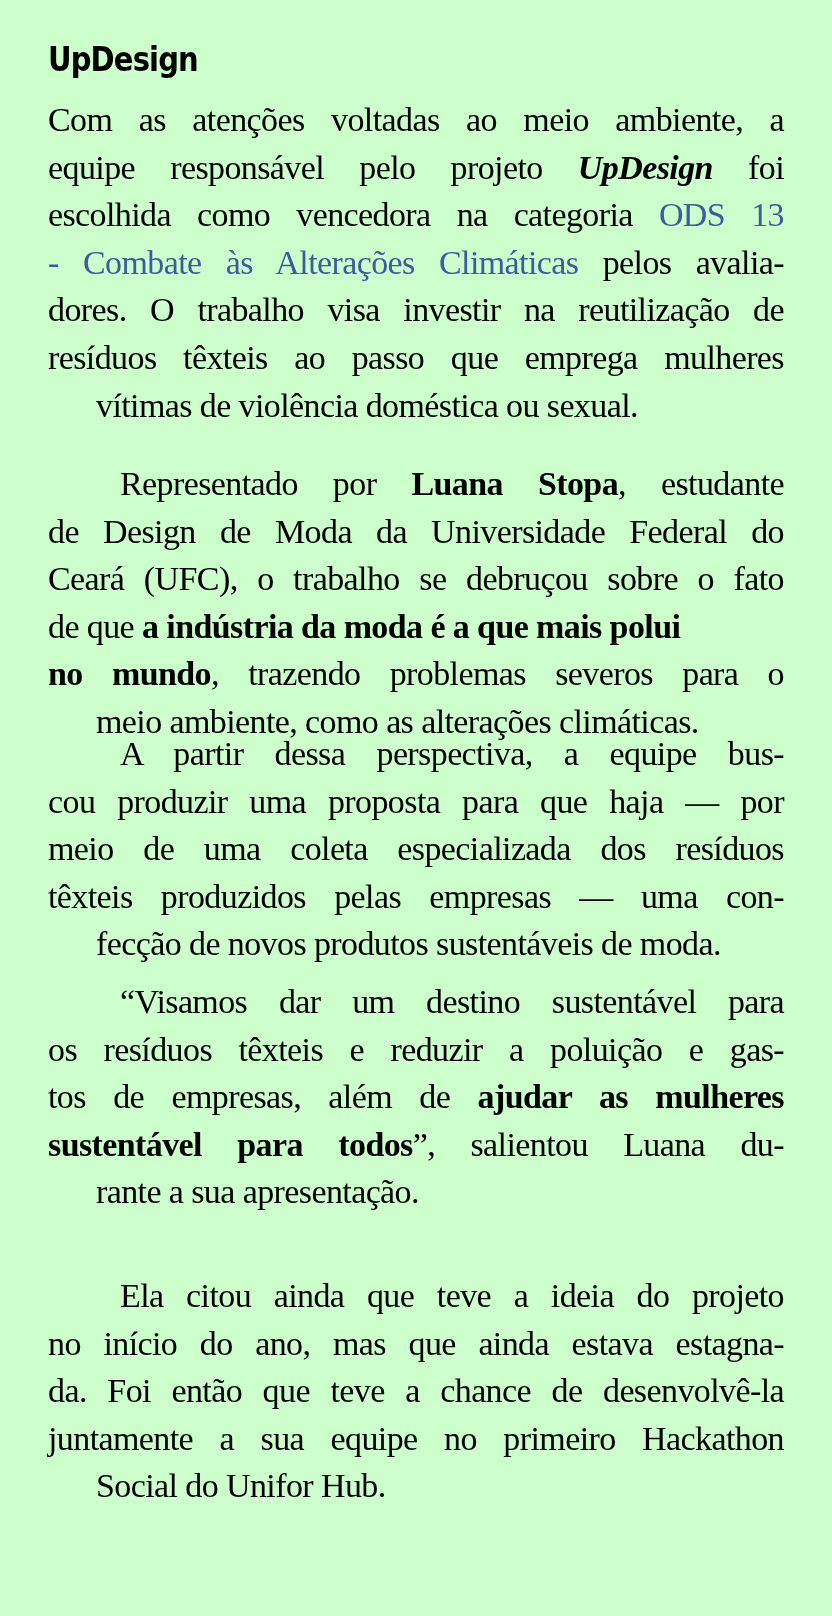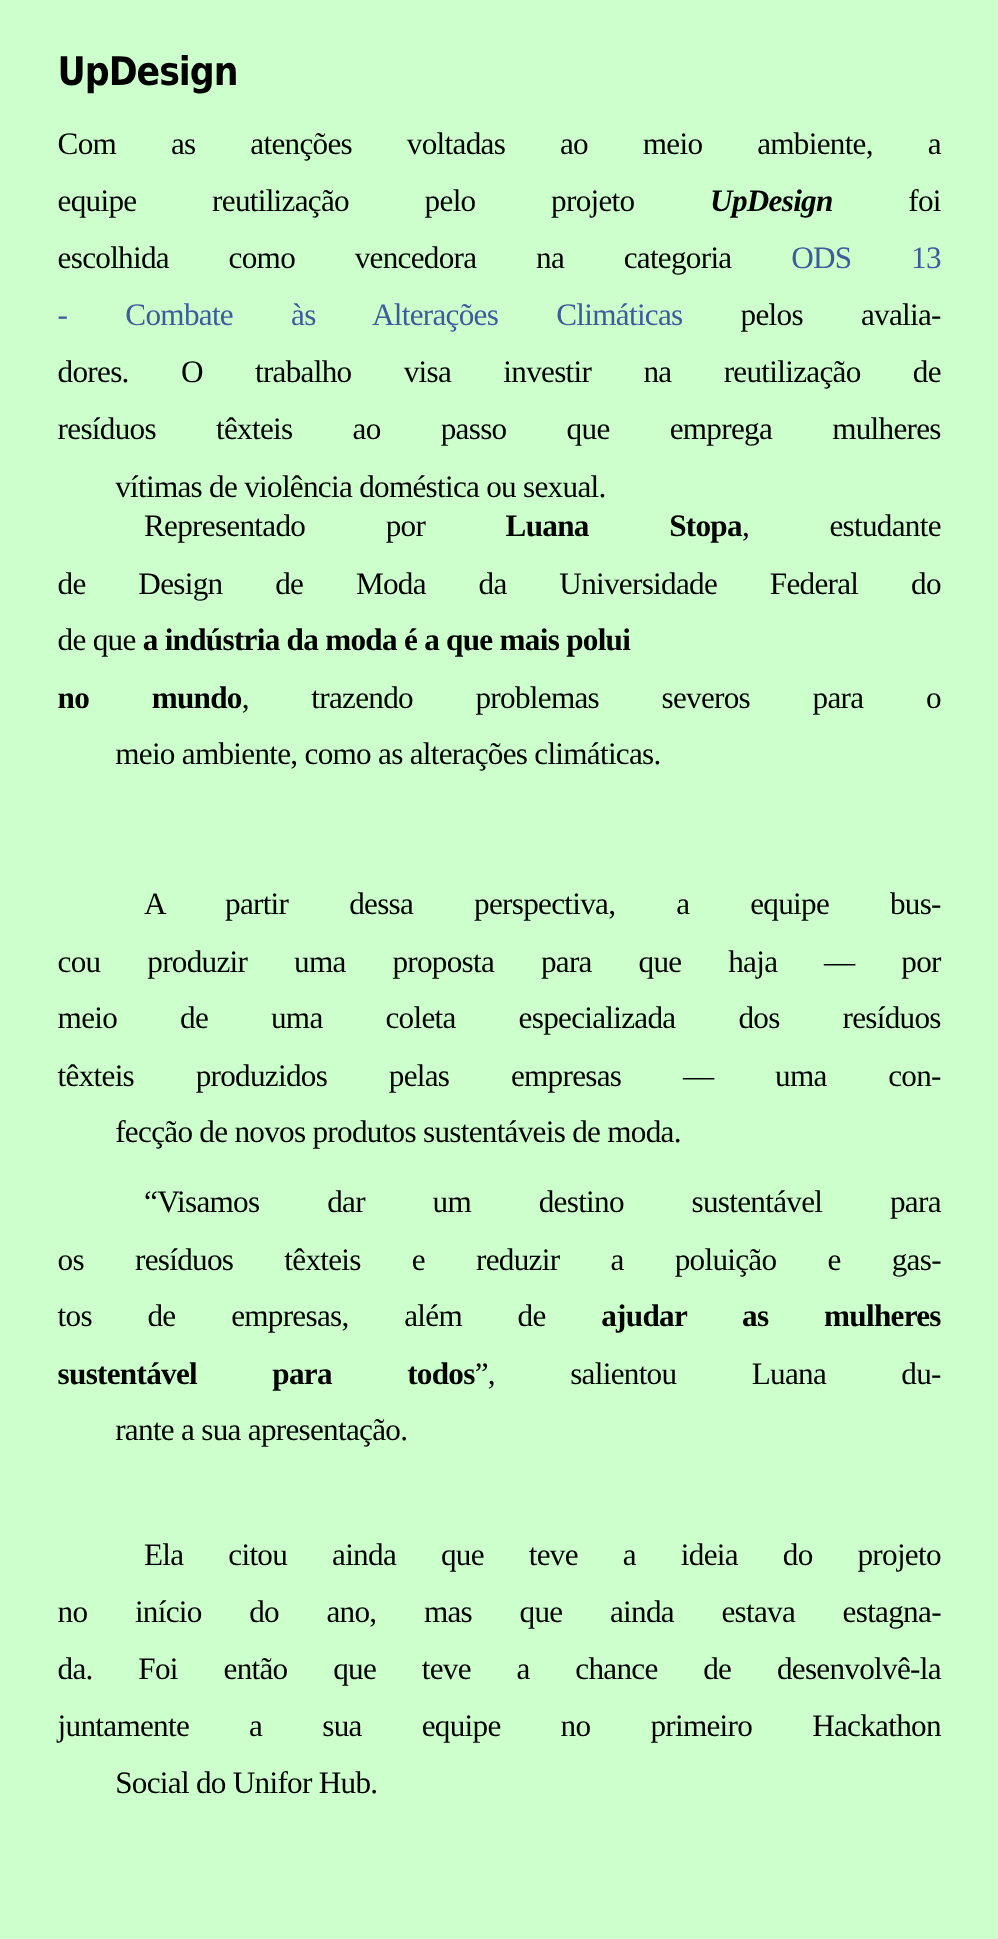--- a/index.html
+++ b/index.html
@@ -12,50 +12,51 @@
   .title {
     position:absolute; left:48px; top:38px;
     font-family:"DejaVu Sans", sans-serif;
     font-size:33px; font-weight:bold; letter-spacing:-1px;
     transform:scaleX(0.88); transform-origin:left center;
     line-height:44px; margin:0;
   }
   .para { position:absolute; left:48px; width:736px; }
   .line {
     display:block; height:47.6px; line-height:47.6px;
-    font-family:"Liberation Serif", serif; font-size:26px;
+    font-family:"Liberation Serif", serif; font-size:34px;
     white-space:nowrap; overflow:visible;
     text-align:justify; text-align-last:justify;
     letter-spacing:-0.6px;
   }
   .line.last { text-align-last:left;margin-left:48px; }
   .line.indent { padding-left:72px; }
   .line .sq { display:inline-block; transform-origin:left center; }
   b { font-weight:bold; }
   i { font-style:italic; }
   .link { color:#3d5c9e; }
 </style>
 </head>
 <body>
 
 <div class="page">
   <h1 class="title">UpDesign</h1>
   <div id="article-body">
       <div class="para" style="top: 96px;">
         <span class="line"><span>Com as atenções voltadas ao meio ambiente, a</span></span>
-        <span class="line"><span>equipe reutilização pelo projeto </span><b><i>UpDesign</i></b><span> foi</span></span>
+        <span class="line"><span>equipe responsável pelo projeto </span><b><i>UpDesign</i></b><span> foi</span></span>
         <span class="line"><span>escolhida como vencedora na categoria </span><a class="link">ODS 13</a></span>
         <span class="line"><a class="link">- Combate às Alterações Climáticas</a><span> pelos avalia-</span></span>
         <span class="line"><span>dores. O trabalho visa investir na reutilização de</span></span>
         <span class="line"><span>resíduos têxteis ao passo que emprega mulheres</span></span>
         <span class="line last"><span>vítimas de violência doméstica ou sexual.</span></span>
       </div>
-      <div class="para" style="top: 415px;">
+      <div class="para" style="top: 460px;">
         <span class="line indent"><span>Representado por </span><b>Luana Stopa</b><span>, estudante</span></span>
         <span class="line"><span>de Design de Moda da Universidade Federal do</span></span>
+        <span class="line"><span>Ceará (UFC), o trabalho se debruçou sobre o fato</span></span>
         <span class="line" style="letter-spacing: -0.6px; text-align-last: left;"><span class="sq" style="transform: scaleX(0.999979); white-space: nowrap;"><span>de que </span><b>a indústria da moda é a que mais polui</b></span></span>
         <span class="line"><b>no mundo</b><span>, trazendo problemas severos para o</span></span>
         <span class="line last"><span>meio ambiente, como as alterações climáticas.</span></span>
       </div>
       <div class="para" style="top: 730px;">
         <span class="line indent"><span>A partir dessa perspectiva, a equipe bus-</span></span>
         <span class="line"><span>cou produzir uma proposta para que haja — por</span></span>
         <span class="line"><span>meio de uma coleta especializada dos resíduos</span></span>
         <span class="line"><span>têxteis produzidos pelas empresas — uma con-</span></span>
         <span class="line last"><span>fecção de novos produtos sustentáveis de moda.</span></span>

